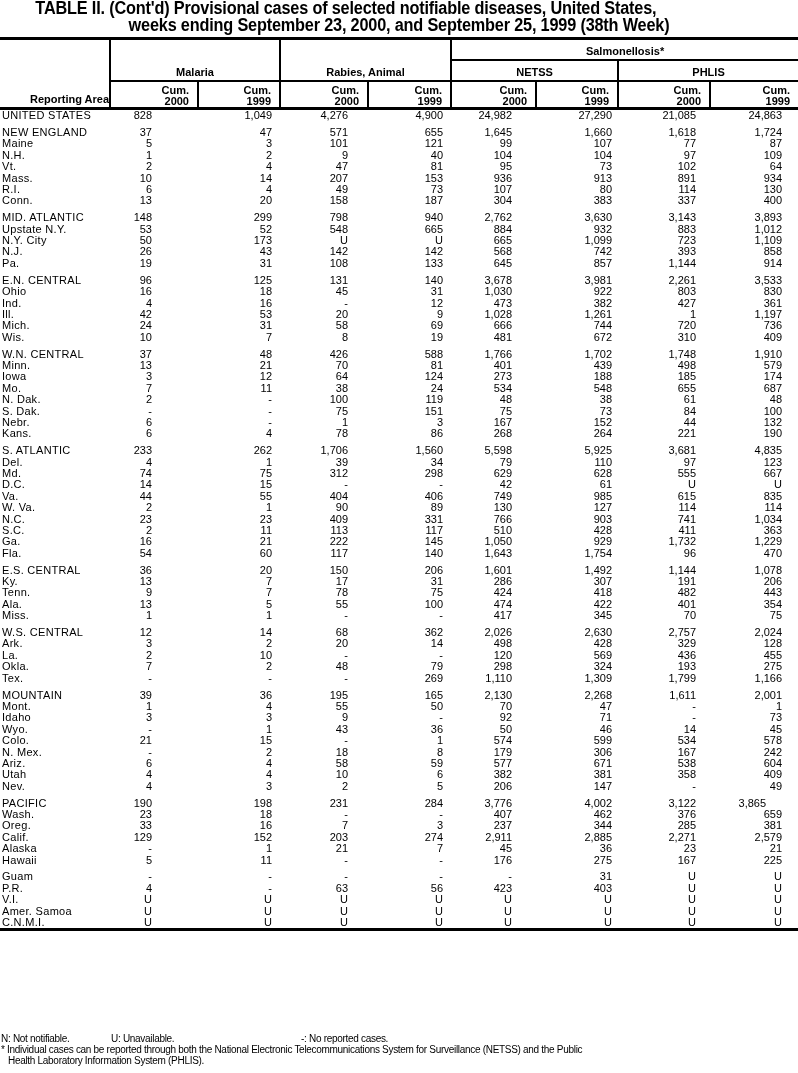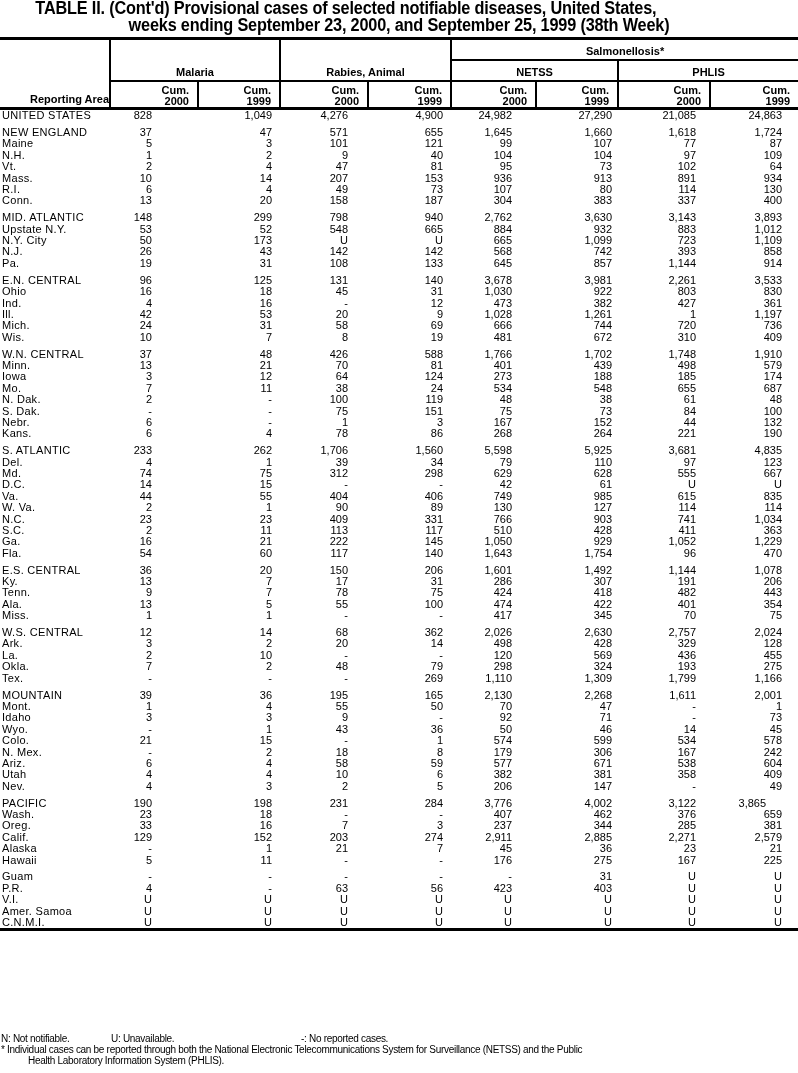--- a/index.html
+++ b/index.html
@@ -28,21 +28,21 @@
   tbody td.area { padding-left: 2px; letter-spacing: 0.3px; }
   tbody td.num { text-align: right; }
   .gap td { height: 5.5px; }
   tbody tr.last td { border-bottom: 3px solid #000; }
 
   .foot { position: absolute; left: 0; top: 1033px; width: 798px; font-size: 10px; line-height: 11px; letter-spacing: -0.3px; }
   .foot .r1 span { display: inline-block; }
   .foot .ni { width: 110px; padding-left: 1px; }
   .foot .un { width: 190px; }
   .foot .r2 { padding-left: 1px; }
-  .foot .r3 { padding-left: 8px; margin-left: 20px; }
+  .foot .r3 { padding-left: 8px; }
 </style>
 </head>
 <body>
 
 <div class="title">
   <span class="l1">TABLE II. (Cont'd) Provisional cases of selected notifiable diseases, United States,</span>
   <span class="l2">weeks ending September 23, 2000, and September 25, 1999 (38th Week)</span>
 </div>
 
 <table>
@@ -506,21 +506,21 @@
         <td class="num" style="padding-right: 16px;">363</td>
       </tr>
       <tr>
         <td class="area">Ga.</td>
         <td class="num" style="padding-right: 46px;">16</td>
         <td class="num" style="padding-right: 8px;">21</td>
         <td class="num" style="padding-right: 20px;">222</td>
         <td class="num" style="padding-right: 8px;">145</td>
         <td class="num" style="padding-right: 24px;">1,050</td>
         <td class="num" style="padding-right: 6px;">929</td>
-        <td class="num" style="padding-right: 14px;">1,052</td>
+        <td class="num" style="padding-right: 14px;">1,732</td>
         <td class="num" style="padding-right: 16px;">1,229</td>
       </tr>
       <tr>
         <td class="area">Fla.</td>
         <td class="num" style="padding-right: 46px;">54</td>
         <td class="num" style="padding-right: 8px;">60</td>
         <td class="num" style="padding-right: 20px;">117</td>
         <td class="num" style="padding-right: 8px;">140</td>
         <td class="num" style="padding-right: 24px;">1,643</td>
         <td class="num" style="padding-right: 6px;">1,754</td>

